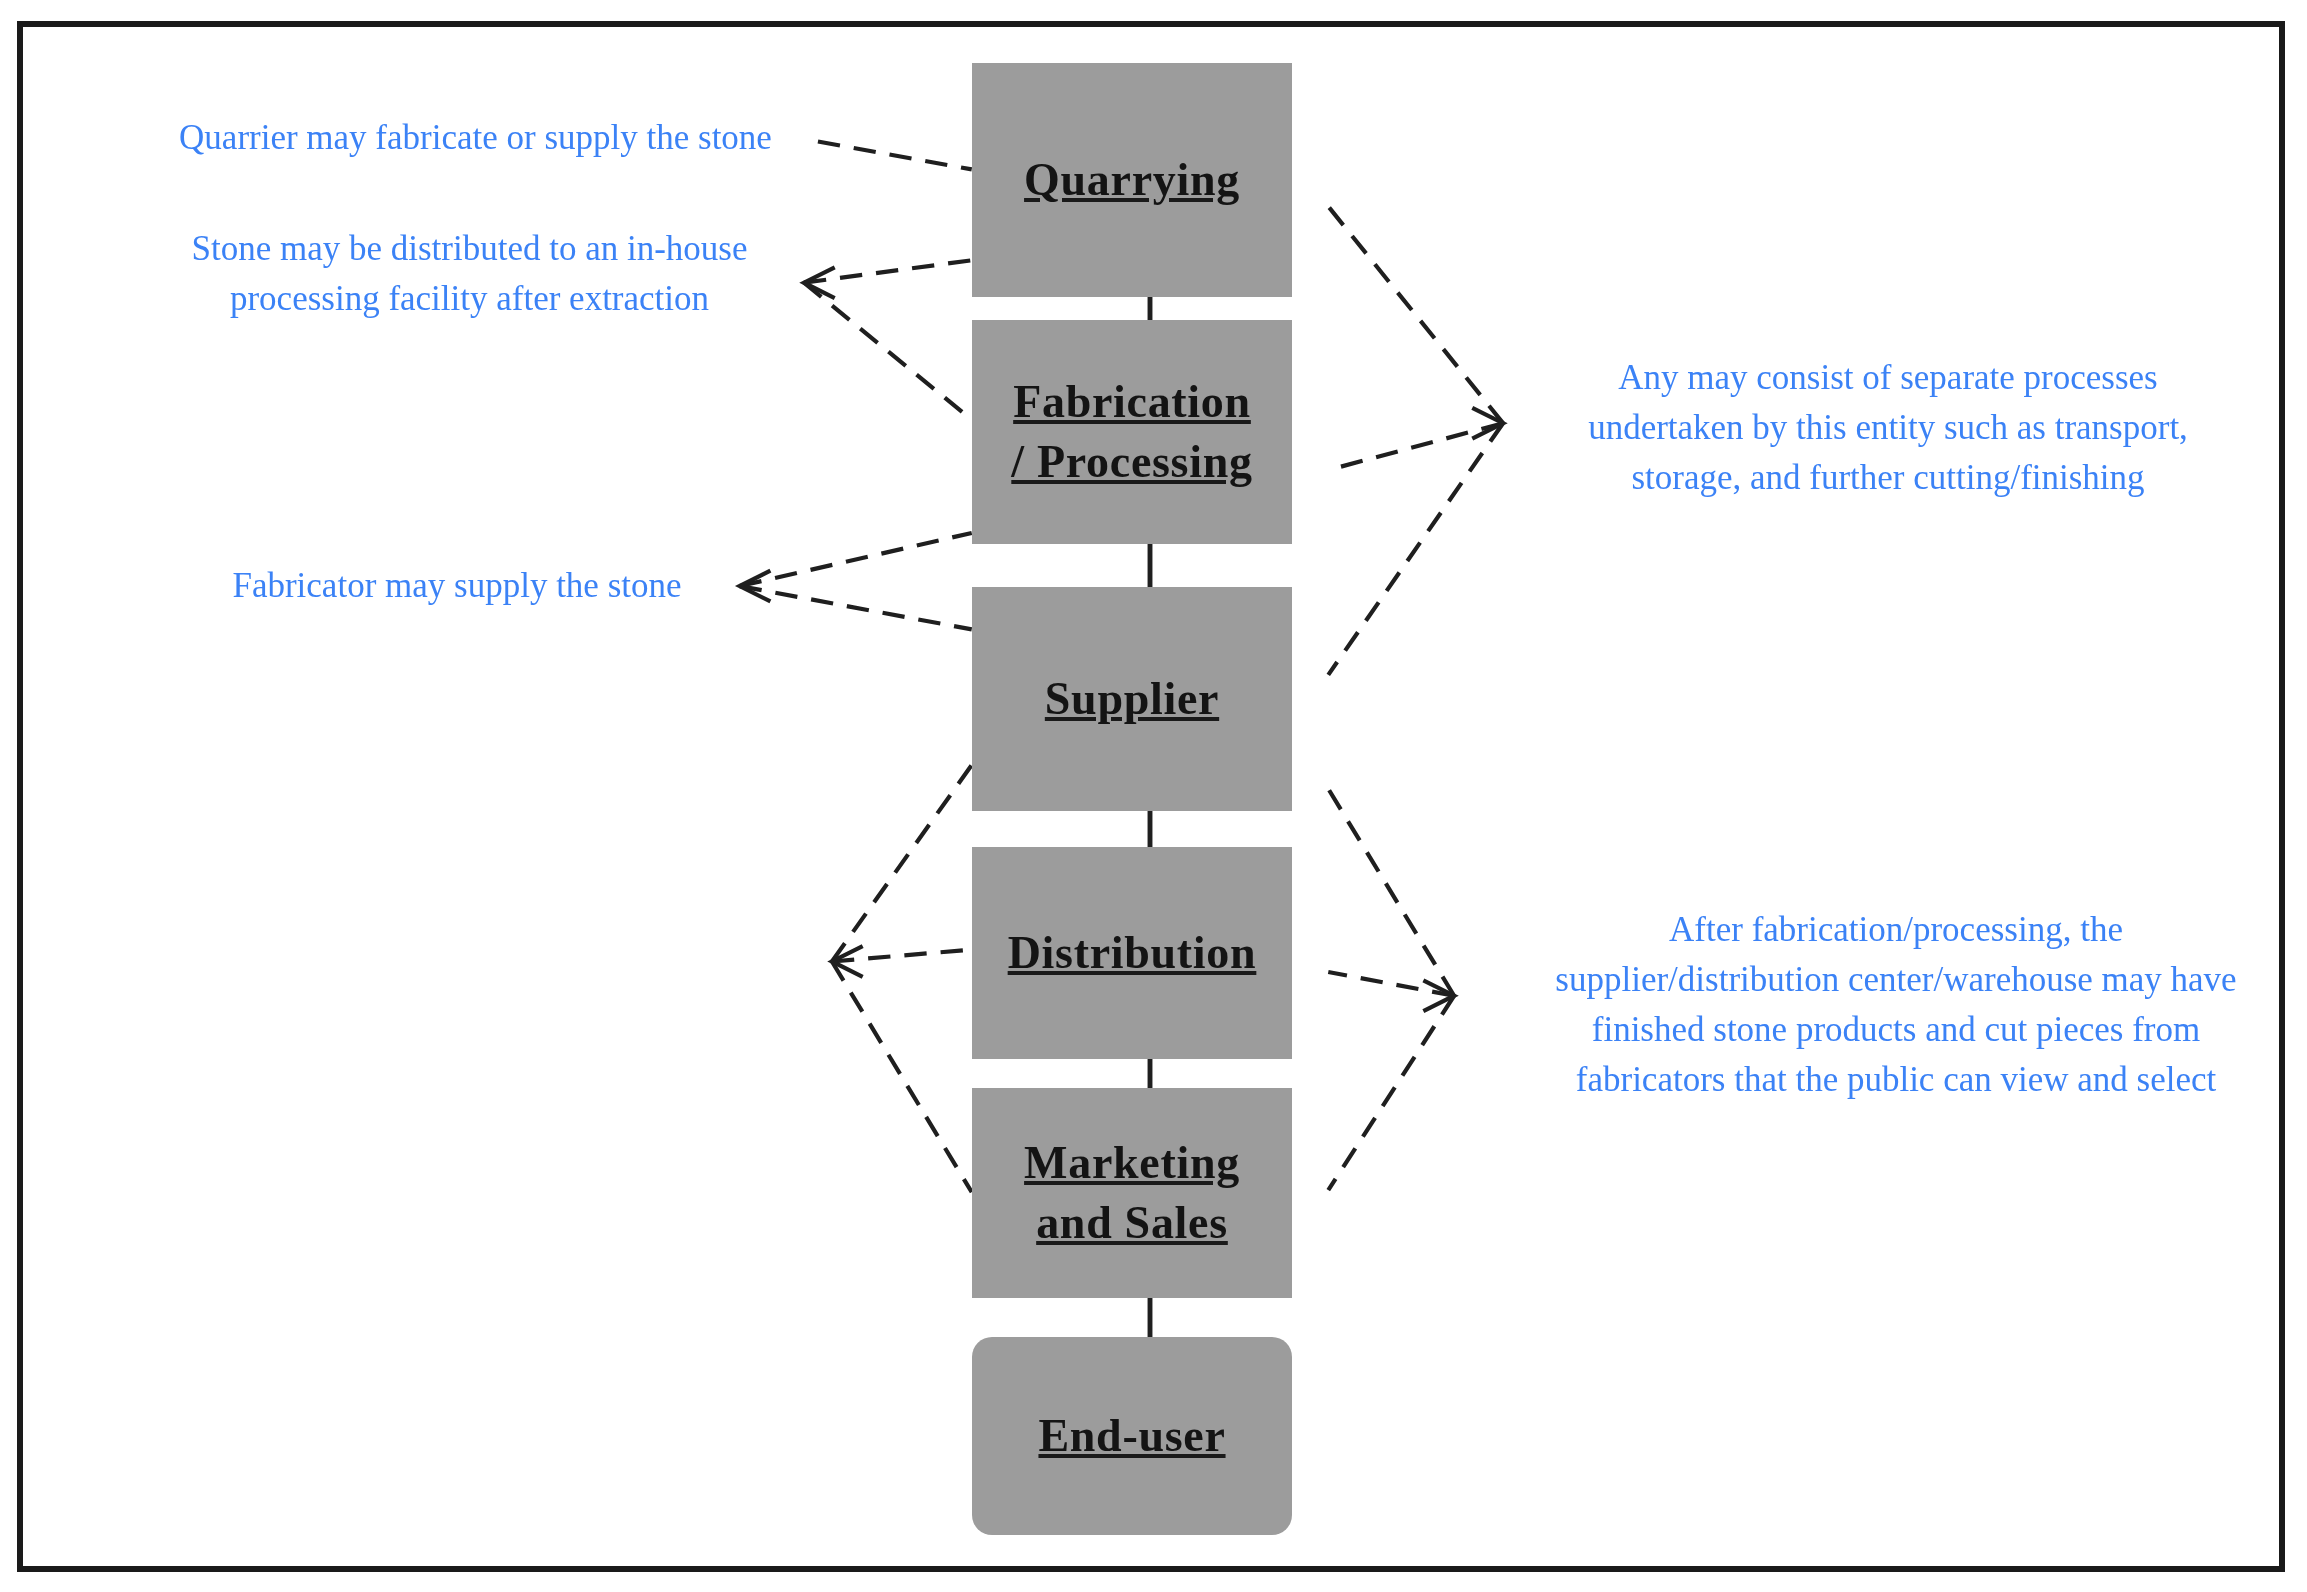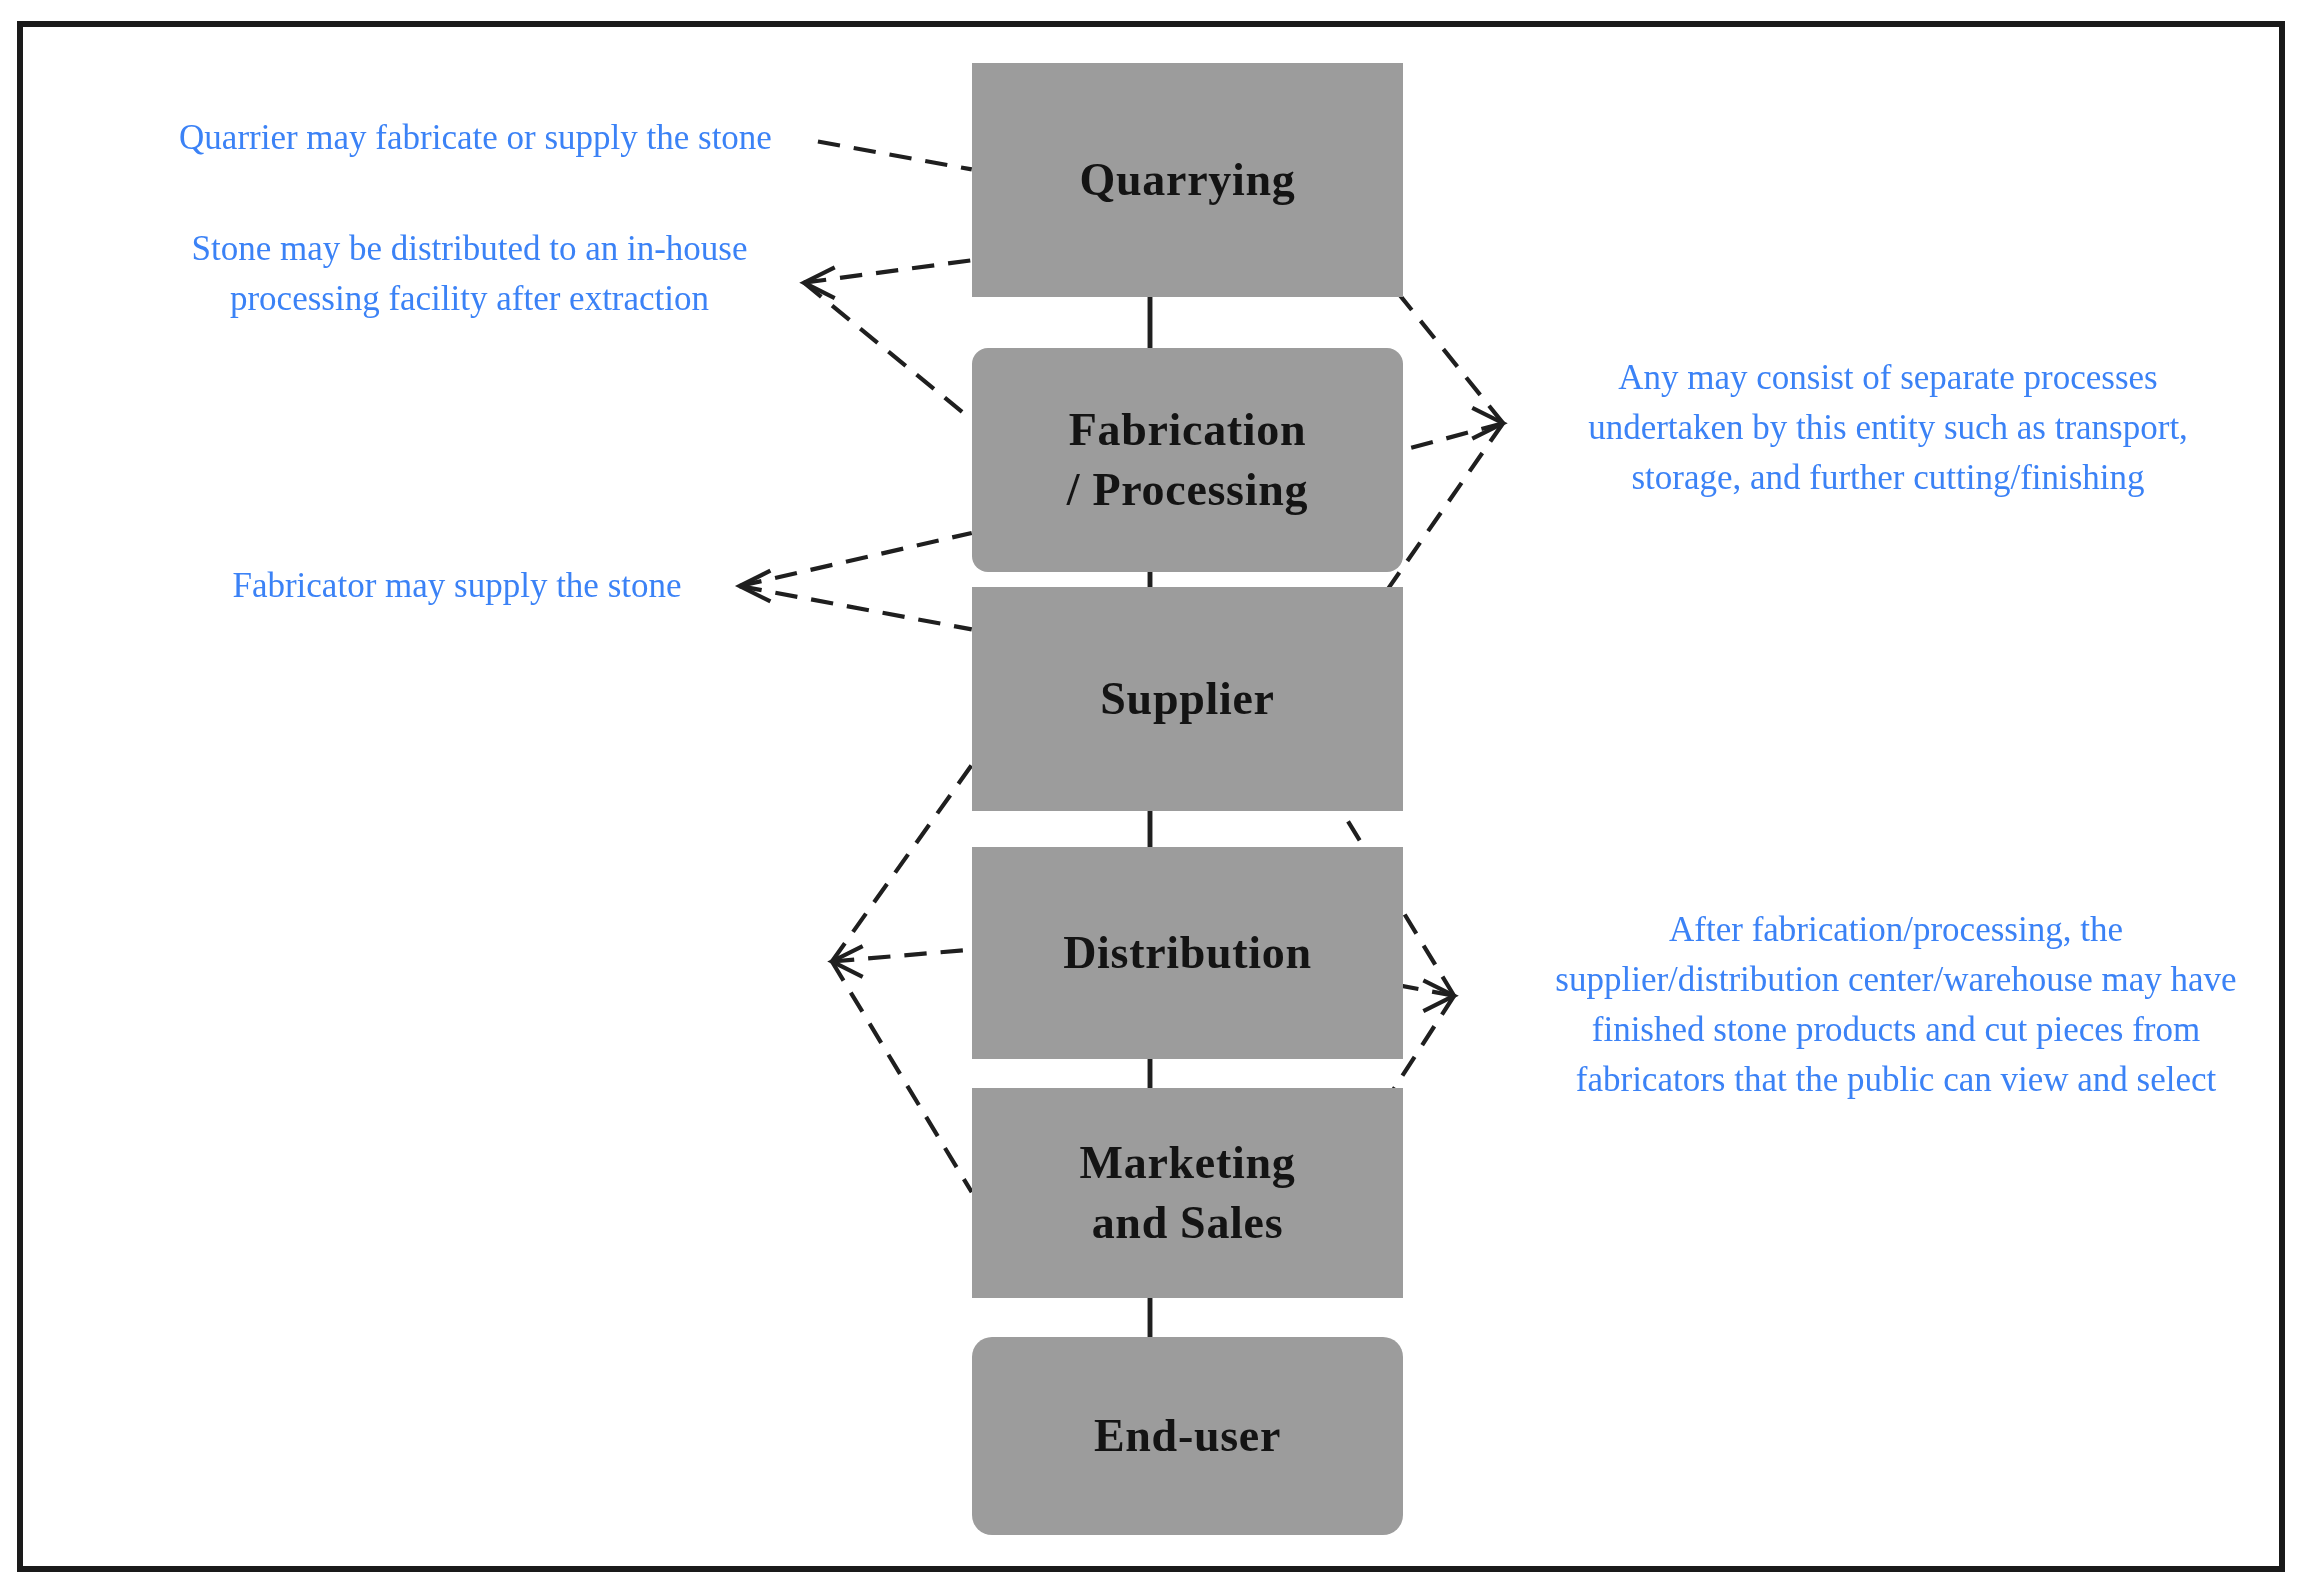--- a/index.html
+++ b/index.html
@@ -28,35 +28,36 @@
     stroke:#1f1f1f; stroke-width:6; fill:none;
     stroke-dasharray:32 20;
   }
   .chev{
     stroke:#1f1f1f; stroke-width:6; fill:none;
   }
   .shaft{ stroke:#1f1f1f; stroke-width:7; fill:none; }
   .head{ fill:#1f1f1f; stroke:none; }
   .stage-box{
     position:absolute;
-    left:972px; width:431px;
+    left:972px; width:320px;
     background:#9c9c9c;
     display:flex; align-items:center; justify-content:center;
     text-align:center;
+    text-decoration:underline;
   }
   .stage-label{
     font-weight:bold;
     font-size:46px;
     line-height:60px;
     white-space:pre-line;
     color:#141414;
     letter-spacing:0.7px;
   }
   #box-quarrying   { top:63px;   height:234px; }
-  #box-fabrication { top:348px;  height:224px;border-radius:16px; }
+  #box-fabrication { top:320px;  height:224px; }
   #box-supplier    { top:587px;  height:224px; }
   #box-distribution{ top:847px; height:212px; }
   #box-marketing   { top:1088px; height:210px; }
   #box-enduser     { top:1337px; height:198px;border-radius:20px; }
   .note{
     position:absolute;
     font-size:35px;
     line-height:50px;
     text-align:center;
     white-space:pre-line;

